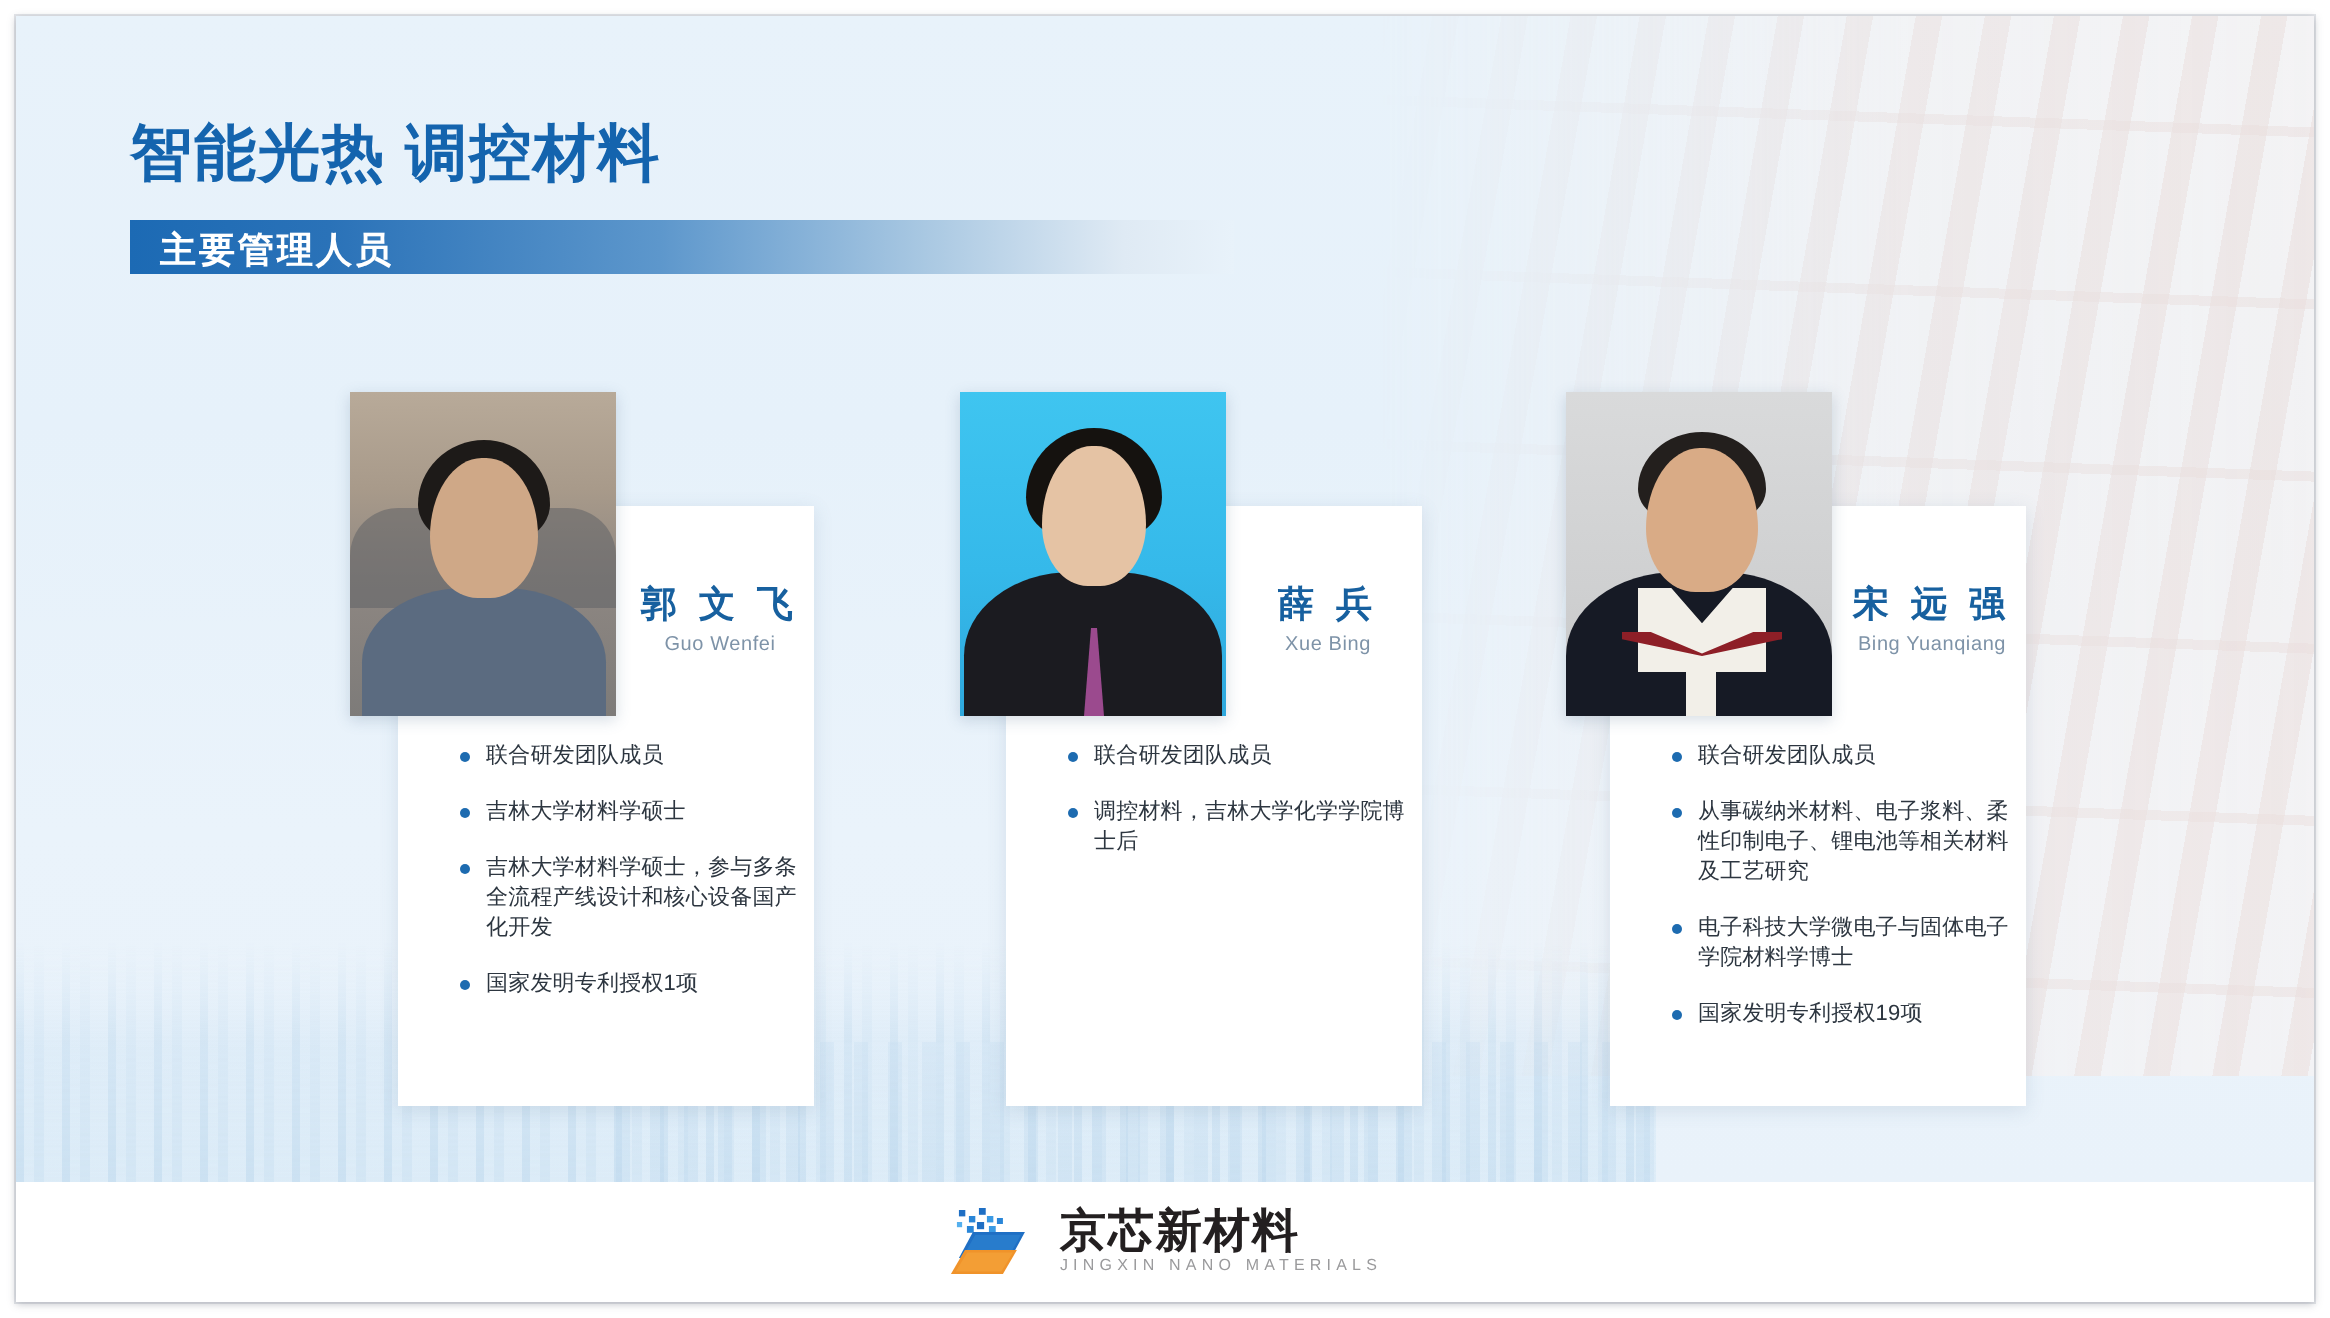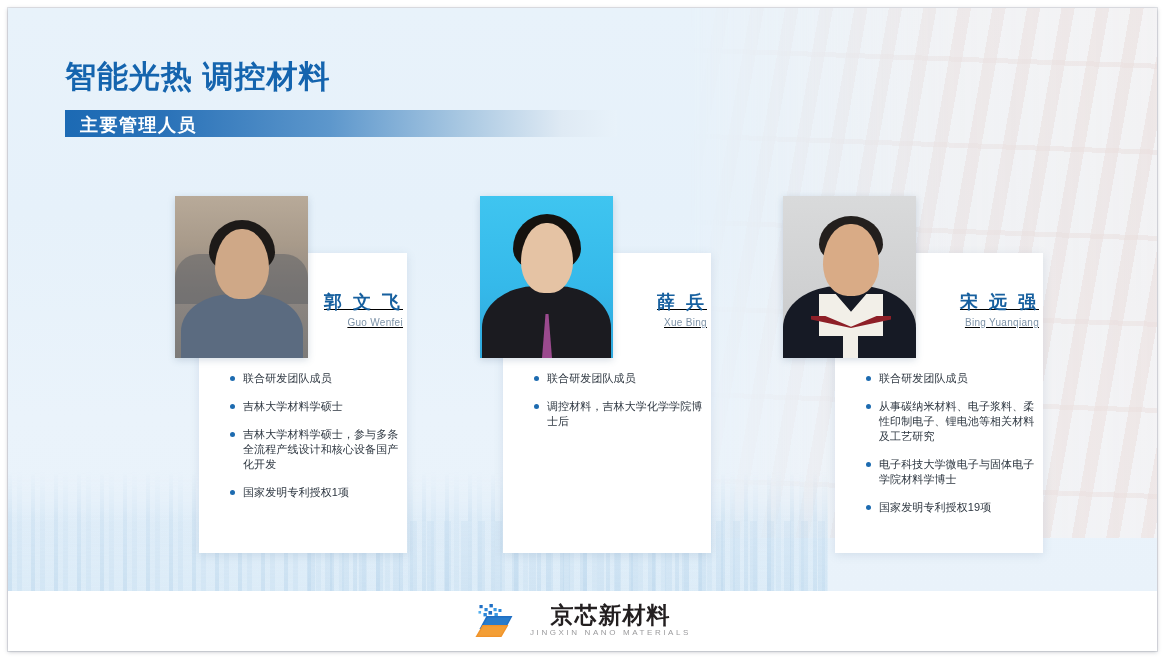--- a/index.html
+++ b/index.html
@@ -121,21 +121,21 @@
   .card {
     position: absolute;
     top: 245px;
     width: 208px;
     height: 300px;
     background: #ffffff;
     box-shadow: 0 2px 9px rgba(90,120,150,0.16);
   }
   .card-1 { left: 191px; }
   .card-2 { left: 495px; }
-  .card-3 { left: 797px; margin-left: 30px; }
+  .card-3 { left: 797px; }
 
   .photo {
     position: absolute;
     top: 188px;
     width: 133px;
     height: 162px;
     box-shadow: 0 2px 7px rgba(70,100,130,0.22);
     overflow: hidden;
     background: #d8dde2;
   }
@@ -183,22 +183,21 @@
   .p3-body { left: 0px; width: 133px; height: 72px; background: #161a25; }
   .p3-collar-w { position:absolute; left: 36px; bottom: 22px; width: 64px; height: 42px; background: #f2efe8; clip-path: polygon(0 0, 26% 0, 50% 42%, 74% 0, 100% 0, 100% 100%, 0 100%); }
   .p3-collar-r { position:absolute; left: 28px; bottom: 30px; width: 80px; height: 12px; background: #8e1f27; clip-path: polygon(0 0, 18% 0, 50% 90%, 82% 0, 100% 0, 100% 30%, 50% 100%, 0 30%); }
   .p3-placket { position:absolute; left: 60px; bottom: 0px; width: 15px; height: 30px; background: #f2efe8; }
 
   .name-zone {
     position: absolute;
     left: 118px;
     top: 37px;
     width: 86px;
-    text-align: right;
-    text-decoration: underline;
+    text-align: center;
   }
   .name-cn {
     font-size: 18px;
     font-weight: bold;
     color: #17609f;
     letter-spacing: 3px;
     white-space: nowrap;
   }
   .name-en {
     margin-top: 3px;
@@ -244,21 +243,20 @@
     background: #ffffff;
   }
   .logo-wrap {
     position: absolute;
     left: 50%;
     top: 11px;
     transform: translateX(-50%);
     display: flex;
     align-items: center;
     gap: 9px;
-    text-align: center;
   }
   .logo-mark { width: 47px; height: 37px; display: block; }
   .logo-text { display: flex; flex-direction: column; }
   .logo-cn {
     font-size: 23px;
     font-weight: bold;
     color: #231f20;
     letter-spacing: 1px;
     line-height: 24px;
     white-space: nowrap;

